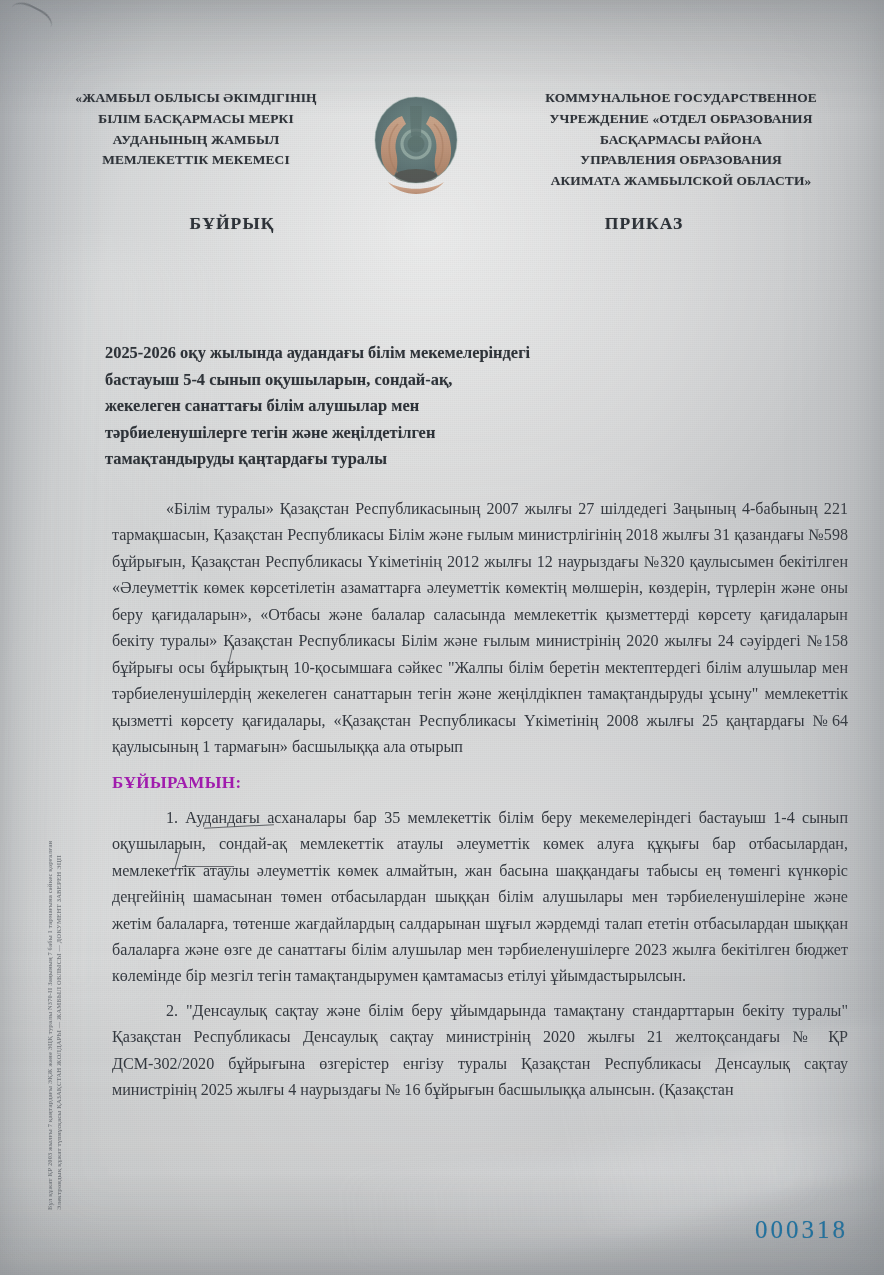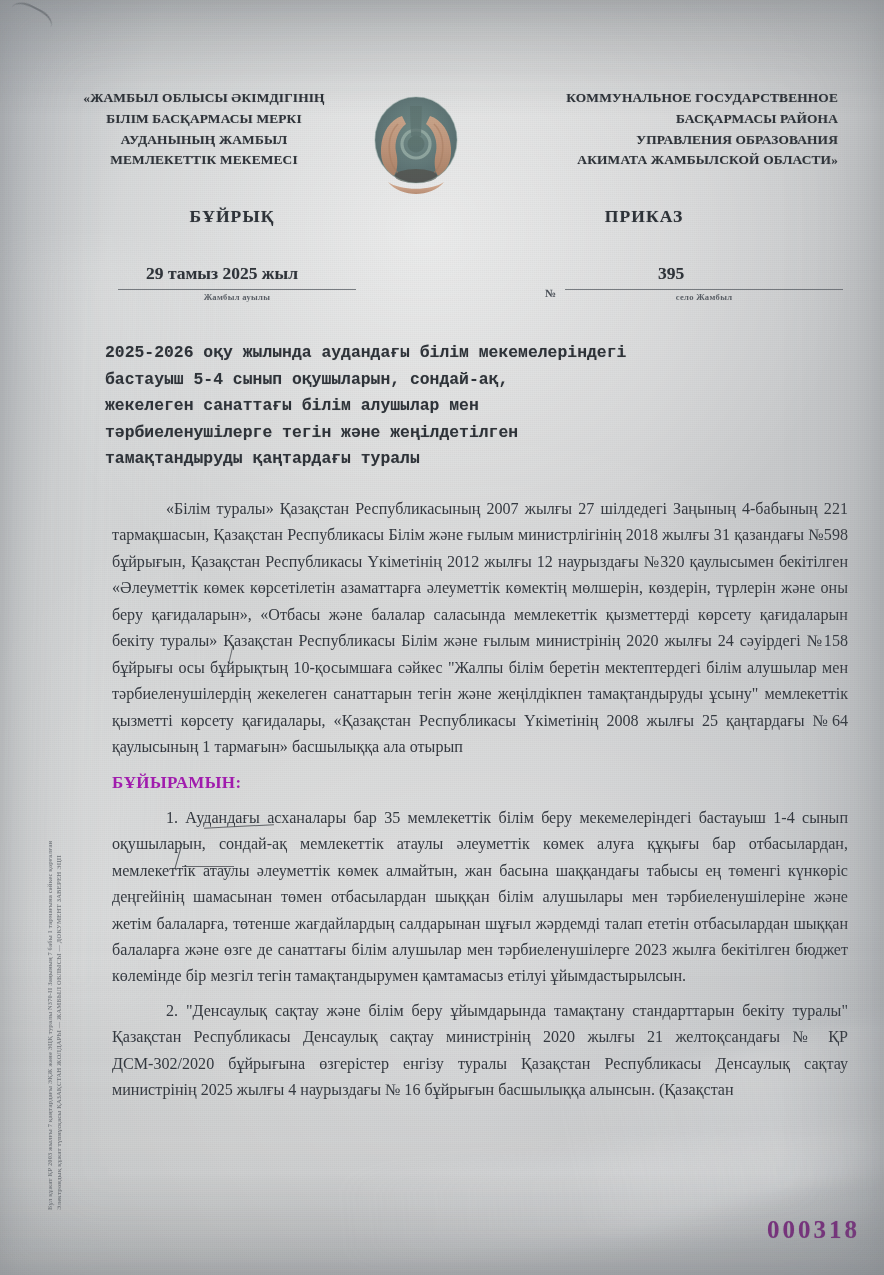--- a/index.html
+++ b/index.html
@@ -83,53 +83,53 @@
     inset: 0;
   }
 
   
   .letterhead {
     position: absolute;
     top: 88px; left: 0; right: 0;
     display: flex;
     justify-content: center;
     align-items: flex-start;
-    gap: 8px;
+    gap: 16px;
   }
   .org-block {
     font-family: "Liberation Serif", "DejaVu Serif", serif;
     font-weight: 700;
     font-size: 13.4px;
     line-height: 1.55;
     letter-spacing: .15px;
     text-align: center;
     color: #2f343a;
     text-shadow: 0 0 1px rgba(60,64,70,0.30);
   }
   .org-kk { width: 300px; margin-left: 8px; }
-  .org-ru { width: 330px; margin-left: 30px; text-align: right; }
+  .org-ru { width: 330px; margin-left: 30px; text-align: center; }
   .org-block div { white-space: nowrap; }
 
   .emblem-wrap {
     width: 108px;
     display: flex;
     justify-content: center;
     padding-top: 2px;
   }
   .emblem {
     width: 96px; height: 108px;
     position: relative;
     opacity: .88;
     filter: blur(0.35px) saturate(.85);
   }
 
   
   .order-words {
     position: absolute;
-    top: 206px; left: 0; right: 0;
+    top: 213px; left: 0; right: 0;
     display: flex;
     gap: 28px;
   }
   .order-kk {
     width: 420px;
     text-align: center;
     padding-left: 22px;
   }
   .order-ru {
     flex: 1;
@@ -205,21 +205,21 @@
     position: absolute;
     top: 340px;
     left: 105px;
     width: 640px;
     font-weight: 700;
     font-size: 16.4px;
     line-height: 1.62;
     color: #2e3339;
     text-shadow: 0 0 1px rgba(60,64,70,0.28);
   }
-  .doc-title div { white-space: nowrap; font-family: Liberation Mono, monospace; }
+  .doc-title div { white-space: nowrap; }
 
   
   .body-text {
     position: absolute;
     top: 488px;
     left: 104px;
     width: 752px;
     font-size: 16.1px;
     line-height: 1.645;
     text-align: justify;
@@ -290,27 +290,27 @@
     color: #64696f;
     opacity: .75;
     filter: blur(0.35px);
   }
   .vtext.line1 { left: 6px;  top: 780px; }
   .vtext.line2 { left: 15px; top: 780px; }
 
   
   .stamp-number {
     position: absolute;
-    right: 24px;
+    right: 36px;
     top: 1216px;
     font-family: "Liberation Serif", "DejaVu Serif", serif;
     font-size: 25px;
-    font-weight: 700;
+    font-weight: 400;
     letter-spacing: 3px;
-    color: #701a75;
+    color: #0369a1;
     opacity: .86;
     text-shadow: 0 0 1px rgba(60,64,70,0.3);
   }
   .stamp-mark {
     position: absolute;
     left: 52px; top: 1199px;
     font-size: 10px;
     color: #5f646a;
     opacity: .6;
     transform: rotate(-8deg);
@@ -369,50 +369,36 @@
 
           <ellipse cx="48" cy="86" rx="21" ry="7" fill="#3e3a33" opacity=".7"></ellipse>
           <path d="M20 92 C32 101 64 101 76 92 C70 100 58 104 48 104 C38 104 26 100 20 92 Z" fill="url(#wingg)" opacity=".9"></path>
 
           <ellipse cx="48" cy="50" rx="41" ry="43" fill="none" stroke="#7d9c94" stroke-width="1.2" opacity=".45"></ellipse>
         </svg>
       </div>
 
       <div class="org-block org-ru">
         <div>КОММУНАЛЬНОЕ ГОСУДАРСТВЕННОЕ</div>
+        <div>УЧРЕЖДЕНИЕ «ОТДЕЛ ОБРАЗОВАНИЯ</div>
         <div>БАСҚАРМАСЫ РАЙОНА</div>
         <div>УПРАВЛЕНИЯ ОБРАЗОВАНИЯ</div>
         <div>АКИМАТА ЖАМБЫЛСКОЙ ОБЛАСТИ»</div>
       </div>
     </div>
 
     <div class="order-words">
       <div class="order-kk">
         <span>БҰЙРЫҚ</span>
       </div>
       <div class="order-ru">
         <span>ПРИКАЗ</span>
       </div>
     </div>
 
-    <div class="meta-row">
-
-      <div class="meta-left">
-        <div class="meta-value">29 тамыз  2025 жыл</div>
-        <div class="rule"></div>
-        <div class="meta-caption">Жамбыл ауылы</div>
-      </div>
-
-      <div class="meta-right">
-        <span class="num-sign">№</span>
-        <div class="meta-value">395</div>
-        <div class="rule"></div>
-        <div class="meta-caption">село Жамбыл</div>
-      </div>
-    </div>
 
     <div class="doc-title">
       <div>2025-2026 оқу жылында аудандағы білім мекемелеріндегі</div>
       <div>бастауыш 5-4 сынып оқушыларын, сондай-ақ,</div>
       <div>жекелеген санаттағы білім алушылар мен</div>
       <div>тәрбиеленушілерге тегін және жеңілдетілген</div>
       <div>тамақтандыруды қаңтардағы туралы</div>
     </div>
 
     <div class="body-text">

